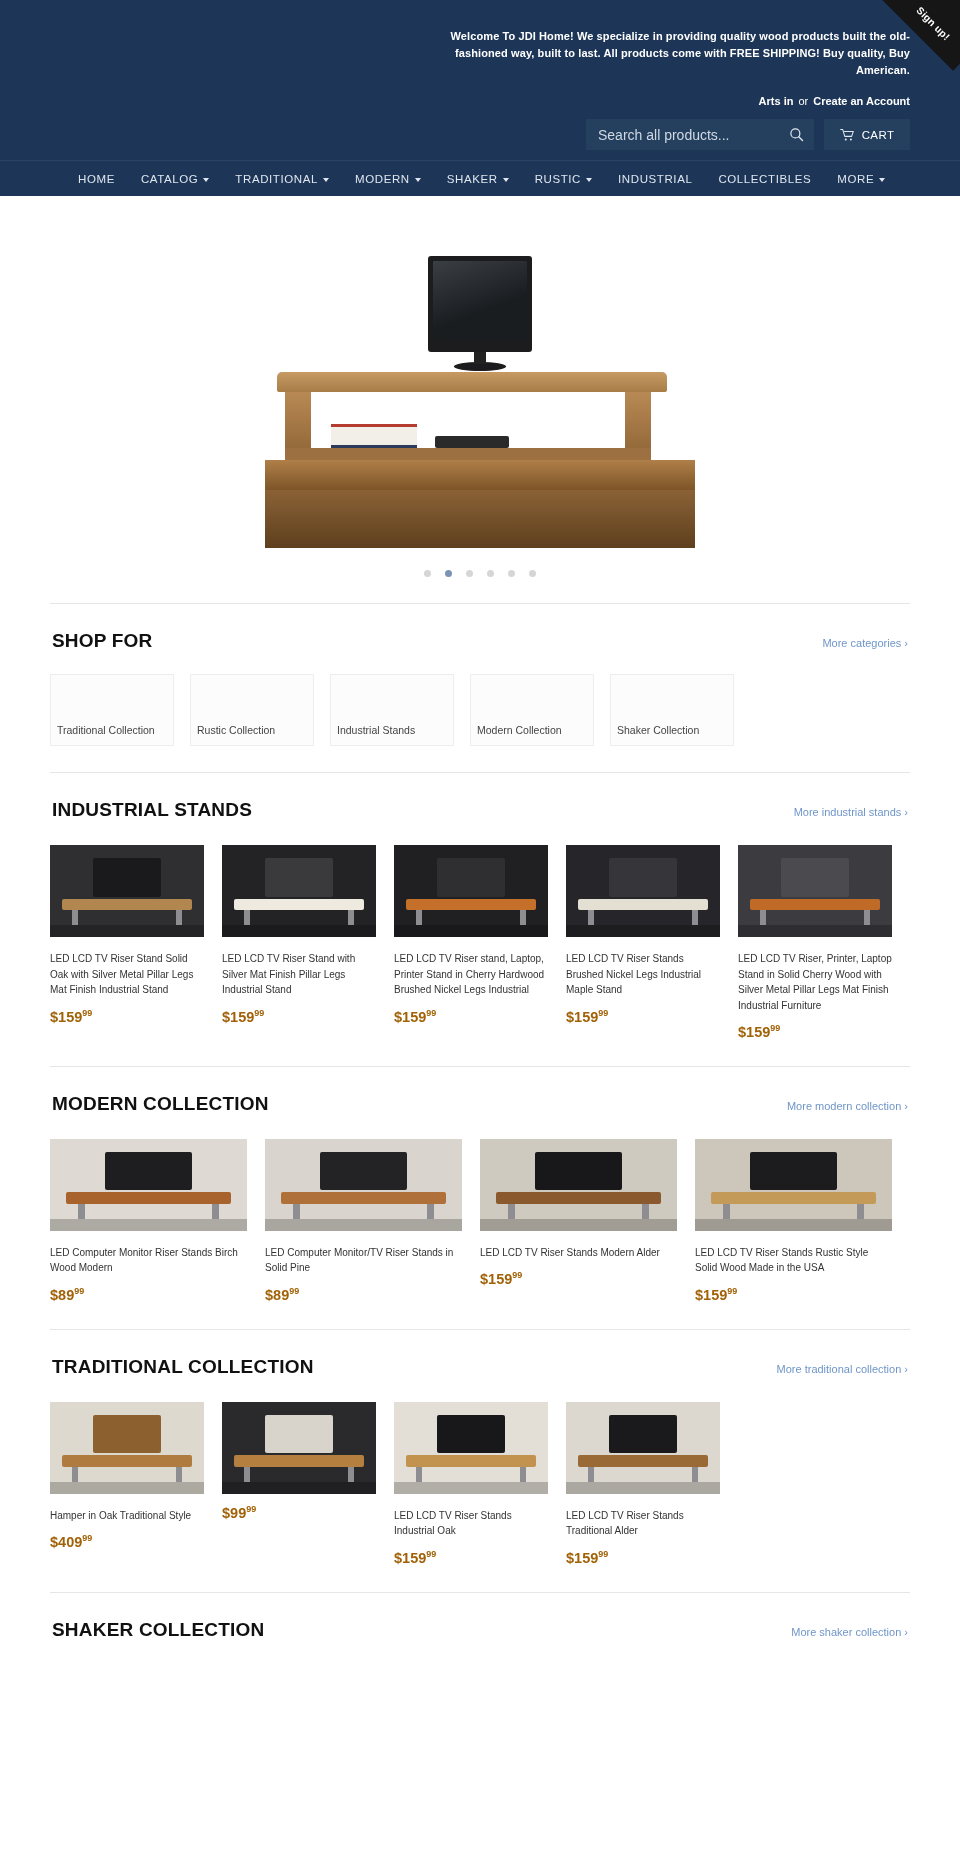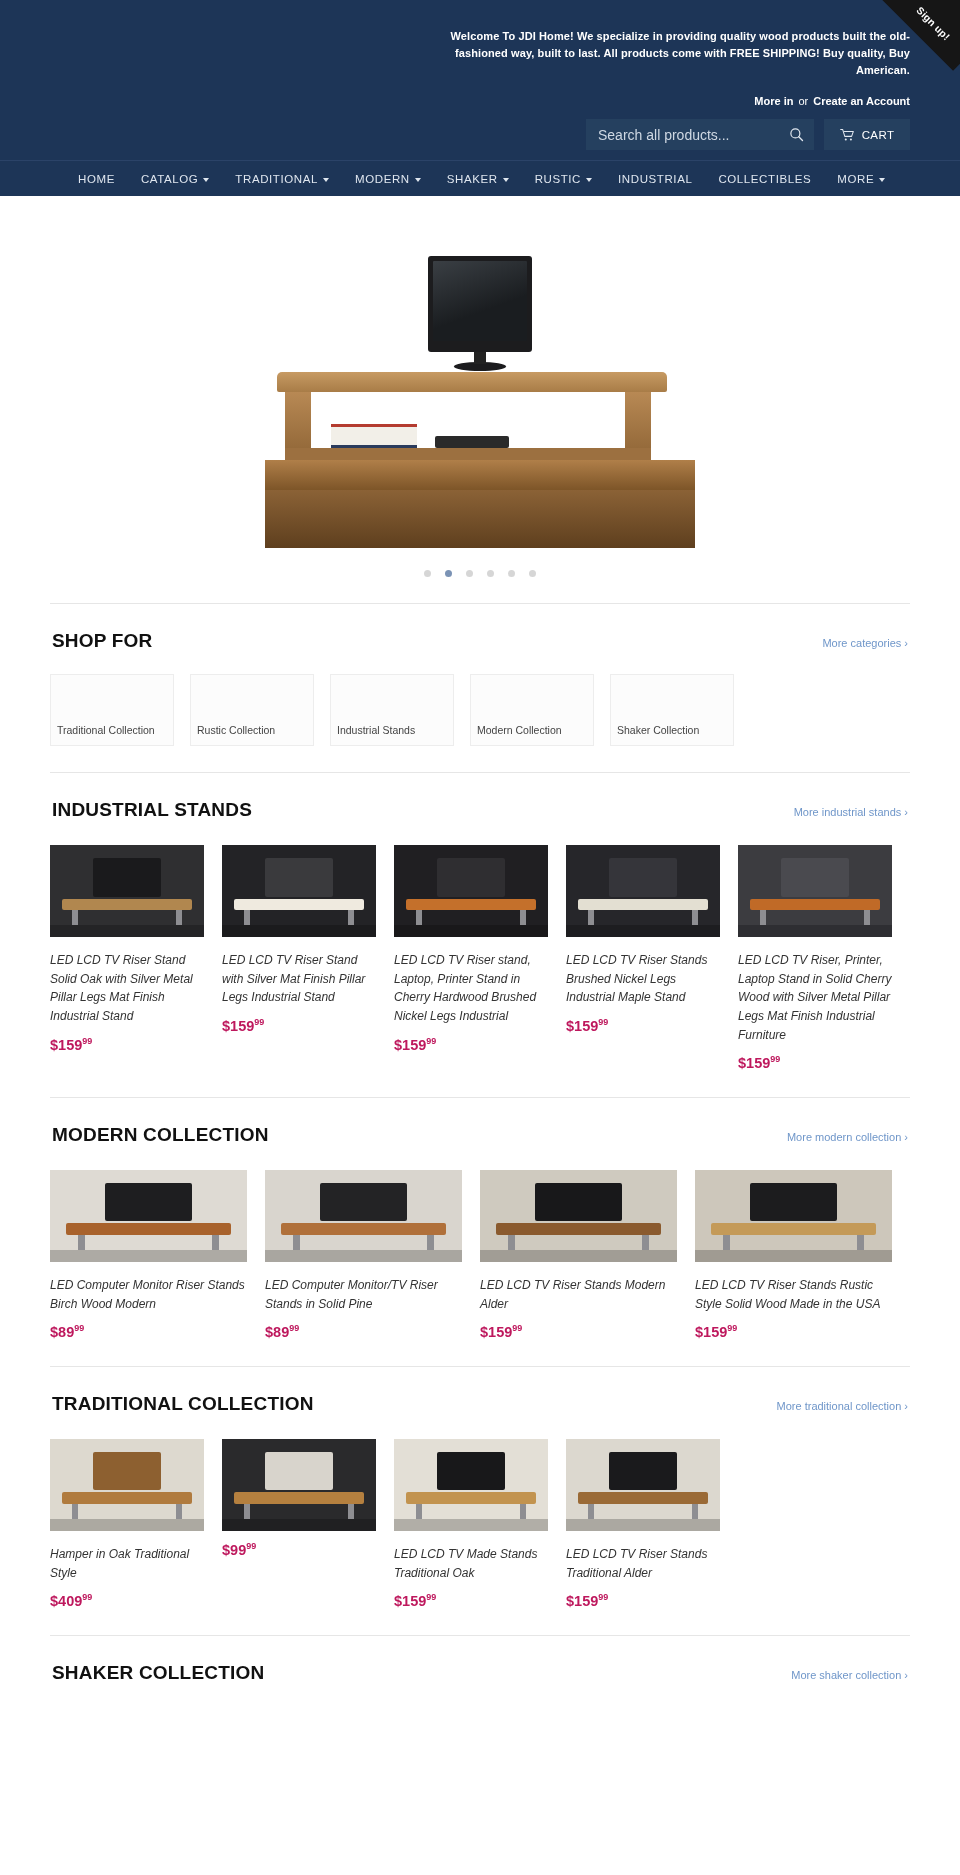--- a/index.html
+++ b/index.html
@@ -367,30 +367,29 @@
     padding-right: 18px;
   }
   .prod-img {
     width: 100%;
     height: 92px;
     background: #ddd;
     position: relative;
     overflow: hidden;
   }
   .prod-title {
-    font-size: 12px;
+    font-size: 10px;
     color: #333;
     line-height: 1.55;
     margin-top: 14px;
-    font-style: italic;
   }
   .prod-price {
     font-size: 14.5px;
     font-weight: 700;
-    color: #be185d;
+    color: #a16207;
     margin-top: 10px;
   }
   .prod-price sup { font-size: 9px; font-weight: 700; top: -0.55em; }
 
   
   .ph { position: absolute; }
   .ph-shelf { border-radius: 2px; }
 </style>
 </head>
 <body>
@@ -398,21 +397,21 @@
 <header class="site-header">
   <div class="signup-ribbon"></div>
   <div class="signup-label">Sign up!</div>
 
   <div class="header-inner">
 
     <div class="header-right">
       <div class="welcome-text">Welcome To JDI Home! We specialize in providing quality  wood products built the old-fashioned way, built to last. All products come with FREE SHIPPING! Buy quality, Buy American.</div>
 
       <div class="account-row">
-        <a href="#">More in</a><span class="sep">or</span><a href="#">Create an Account</a>
+        <a href="#">Arts in</a><span class="sep">or</span><a href="#">Create an Account</a>
       </div>
 
       <div class="search-row">
         <div class="search-box">
           <input type="text" placeholder="Search all products..." style="">
           <button class="search-btn">
             <svg width="15" height="15" viewBox="0 0 20 20">
               <circle cx="8.5" cy="8.5" r="6" fill="none" stroke="#e3e9f1" stroke-width="1.6"></circle>
               <line x1="13" y1="13" x2="18" y2="18" stroke="#e3e9f1" stroke-width="1.8" stroke-linecap="round"></line>
             </svg>
@@ -678,21 +677,21 @@
           <div class="prod-price"><span>$99</span><sup>99</sup></div>
         </div>
         <div class="prod" style="width: 20%;">
           <div class="prod-img" style="background: rgb(227, 223, 214);">
             <div class="ph" style="left: 28%; top: 14%; width: 44%; height: 42%; background: rgb(24, 24, 26); border-radius: 2px;"></div>
             <div class="ph ph-shelf" style="left: 8%; top: 58%; width: 84%; height: 13%; background: rgb(194, 147, 79);"></div>
             <div class="ph" style="left: 14%; top: 71%; width: 4%; height: 16%; background: rgb(142, 142, 146);"></div>
             <div class="ph" style="left: 82%; top: 71%; width: 4%; height: 16%; background: rgb(142, 142, 146);"></div>
             <div class="ph" style="left: 0px; top: 87%; width: 100%; height: 13%; background: rgba(0, 0, 0, 0.22);"></div>
           </div>
-          <div class="prod-title">LED LCD TV Made Stands Traditional Oak</div>
+          <div class="prod-title">LED LCD TV Riser Stands Industrial Oak</div>
           <div class="prod-price"><span>$159</span><sup>99</sup></div>
         </div>
         <div class="prod" style="width: 20%;">
           <div class="prod-img" style="background: rgb(220, 216, 207);">
             <div class="ph" style="left: 28%; top: 14%; width: 44%; height: 42%; background: rgb(26, 26, 28); border-radius: 2px;"></div>
             <div class="ph ph-shelf" style="left: 8%; top: 58%; width: 84%; height: 13%; background: rgb(154, 106, 54);"></div>
             <div class="ph" style="left: 14%; top: 71%; width: 4%; height: 16%; background: rgb(142, 142, 146);"></div>
             <div class="ph" style="left: 82%; top: 71%; width: 4%; height: 16%; background: rgb(142, 142, 146);"></div>
             <div class="ph" style="left: 0px; top: 87%; width: 100%; height: 13%; background: rgba(0, 0, 0, 0.22);"></div>
           </div>

